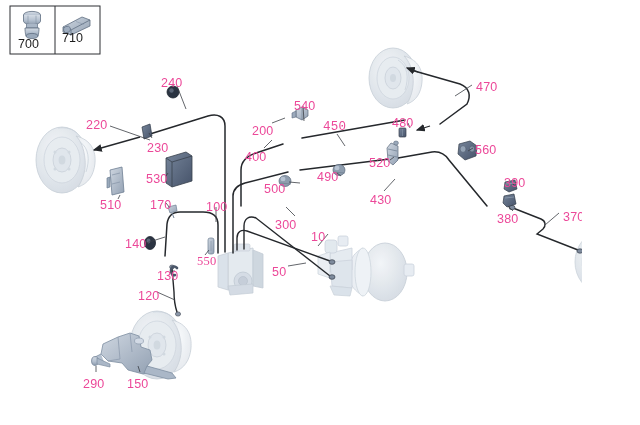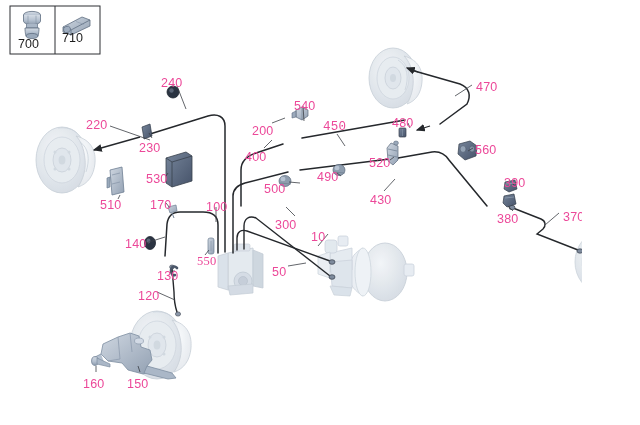--- a/index.html
+++ b/index.html
@@ -336,25 +336,25 @@
   <div class="legend-num" style="left:18px;top:38px;">700</div>
   <div class="legend-num" style="left:62px;top:32px;">710</div>
 
   <div class="lbl" style="left:311px;top:231px;">10</div>
   <div class="lbl" style="left:272px;top:266px;">50</div>
   <div class="lbl" style="left:206px;top:201px;">100</div>
   <div class="lbl" style="left:138px;top:290px;">120</div>
   <div class="lbl" style="left:157px;top:270px;">130</div>
   <div class="lbl" style="left:125px;top:238px;">140</div>
   <div class="lbl" style="left:127px;top:378px;">150</div>
-  <div class="lbl" style="left:83px;top:378px;">160</div>
+  <div class="lbl" style="left:83px;top:378px;">290</div>
   <div class="lbl" style="left:150px;top:199px;">170</div>
   <div class="lbl" style="left:252px;top:125px;">200</div>
   <div class="lbl" style="left:86px;top:119px;">220</div>
-  <div class="lbl" style="left:139px;top:142px;">230</div>
+  <div class="lbl" style="left:147px;top:142px;">230</div>
   <div class="lbl" style="left:161px;top:77px;">240</div>
   <div class="lbl" style="left:275px;top:219px;">300</div>
   <div class="lbl" style="left:370px;top:194px;">430</div>
   <div class="lbl" style="left:563px;top:211px;">370</div>
   <div class="lbl" style="left:497px;top:213px;">380</div>
   <div class="lbl" style="left:504px;top:177px;">390</div>
   <div class="lbl" style="left:245px;top:151px;">400</div>
   <div class="lbl" style="left:323px;top:121px;font-family:Liberation Mono, monospace;">450</div>
   <div class="lbl" style="left:476px;top:81px;">470</div>
   <div class="lbl" style="left:392px;top:117px;">480</div>

